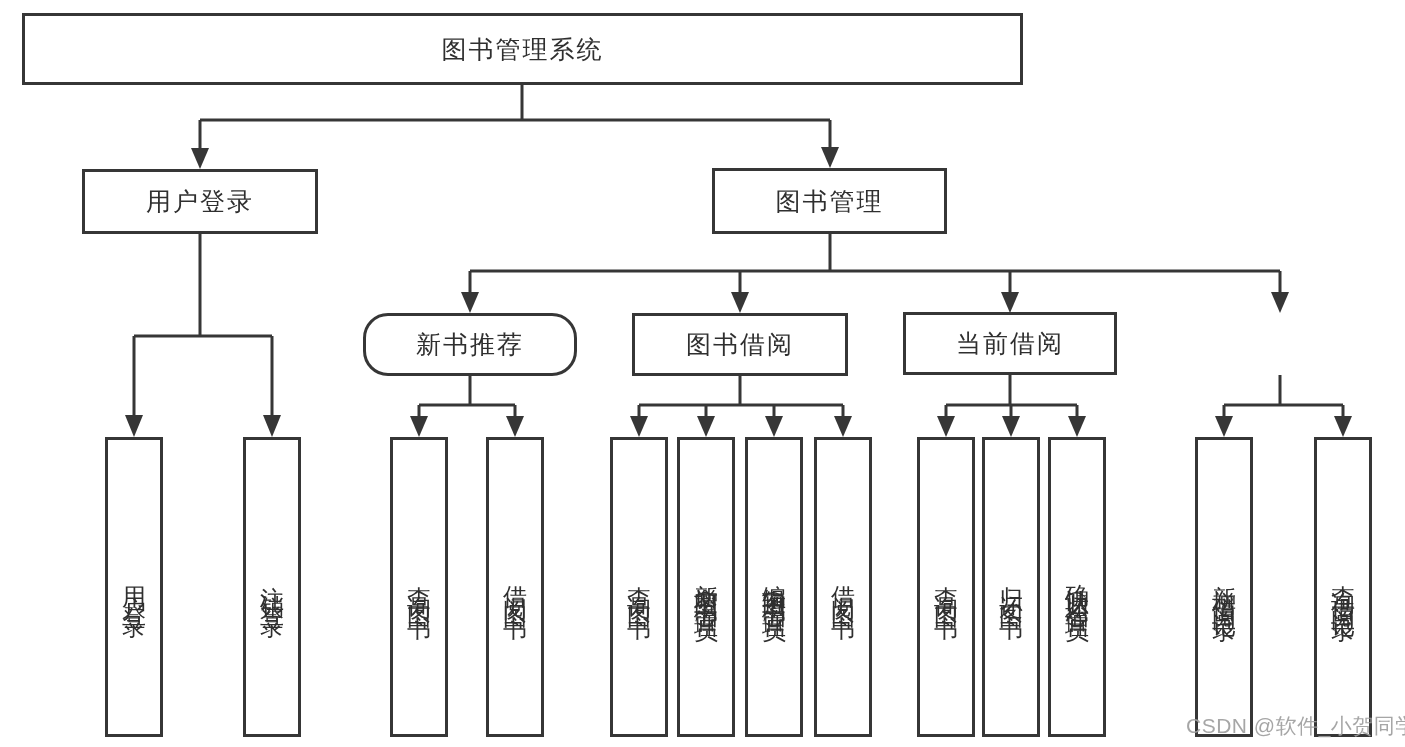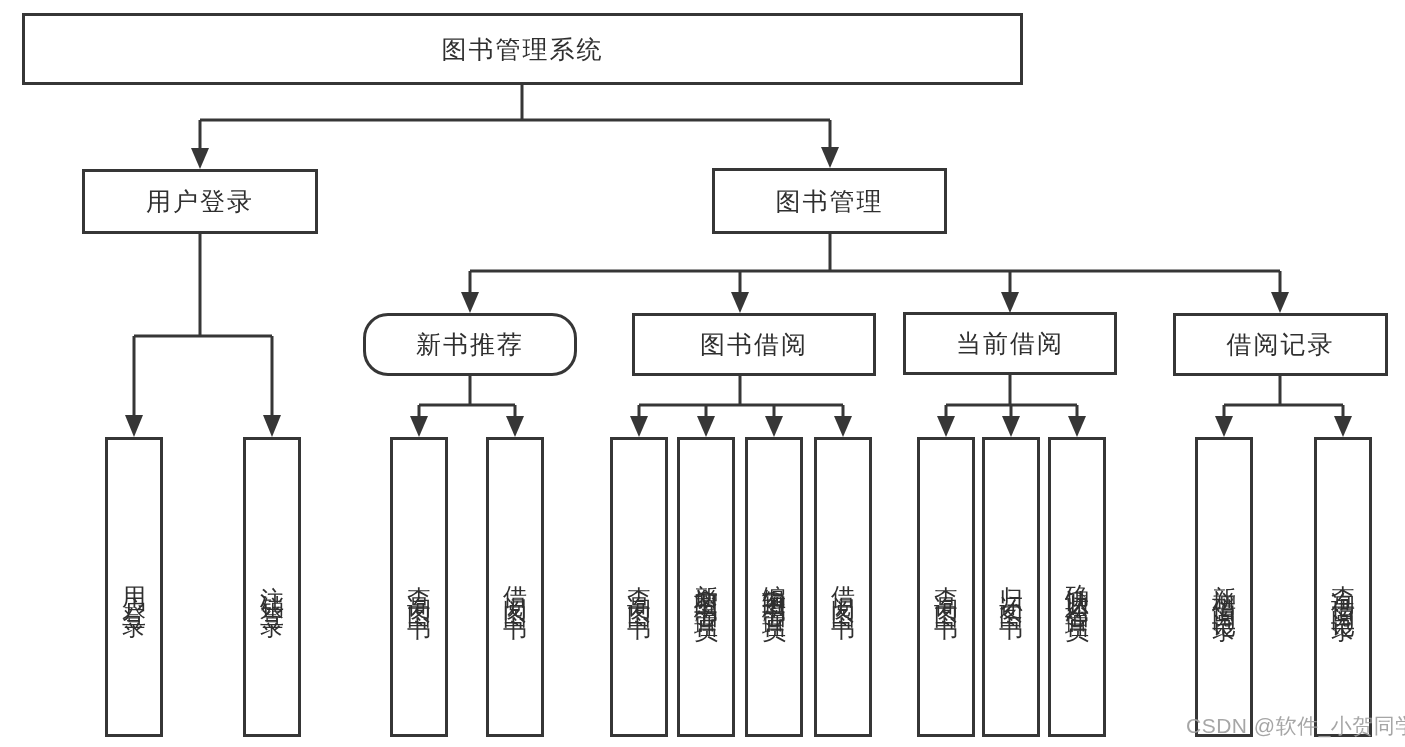--- a/index.html
+++ b/index.html
@@ -104,28 +104,25 @@
   <div class="box hnode" style="left:82px;top:169px;width:236px;height:65px;">
     <span>用户登录</span>
   </div>
   <div class="box hnode" style="left:712px;top:168px;width:235px;height:66px;">
     <span>图书管理</span>
   </div>
 
   <div class="box hnode" style="left:363px;top:313px;width:214px;height:63px;border-radius:25px;">
     <span>新书推荐</span>
   </div>
-  <div class="box hnode" style="left:632px;top:313px;width:244px;height:63px;">
+  <div class="box hnode" style="left:632px;top:313px;width:216px;height:63px;">
     <span>图书借阅</span>
   </div>
   <div class="box hnode" style="left:903px;top:312px;width:214px;height:63px;">
     <span>当前借阅</span>
-  </div>
-  <div class="box hnode" style="left:1173px;top:313px;width:215px;height:63px;">
-    <span>借阅记录</span>
   </div>
 
   <div class="box leaf ls4" style="left:105px;">
     <span>用户登录</span>
   </div>
   <div class="box leaf ls4" style="left:243px;">
     <span>注销登录</span>
   </div>
 
   <div class="box leaf ls4" style="left:390px;">

